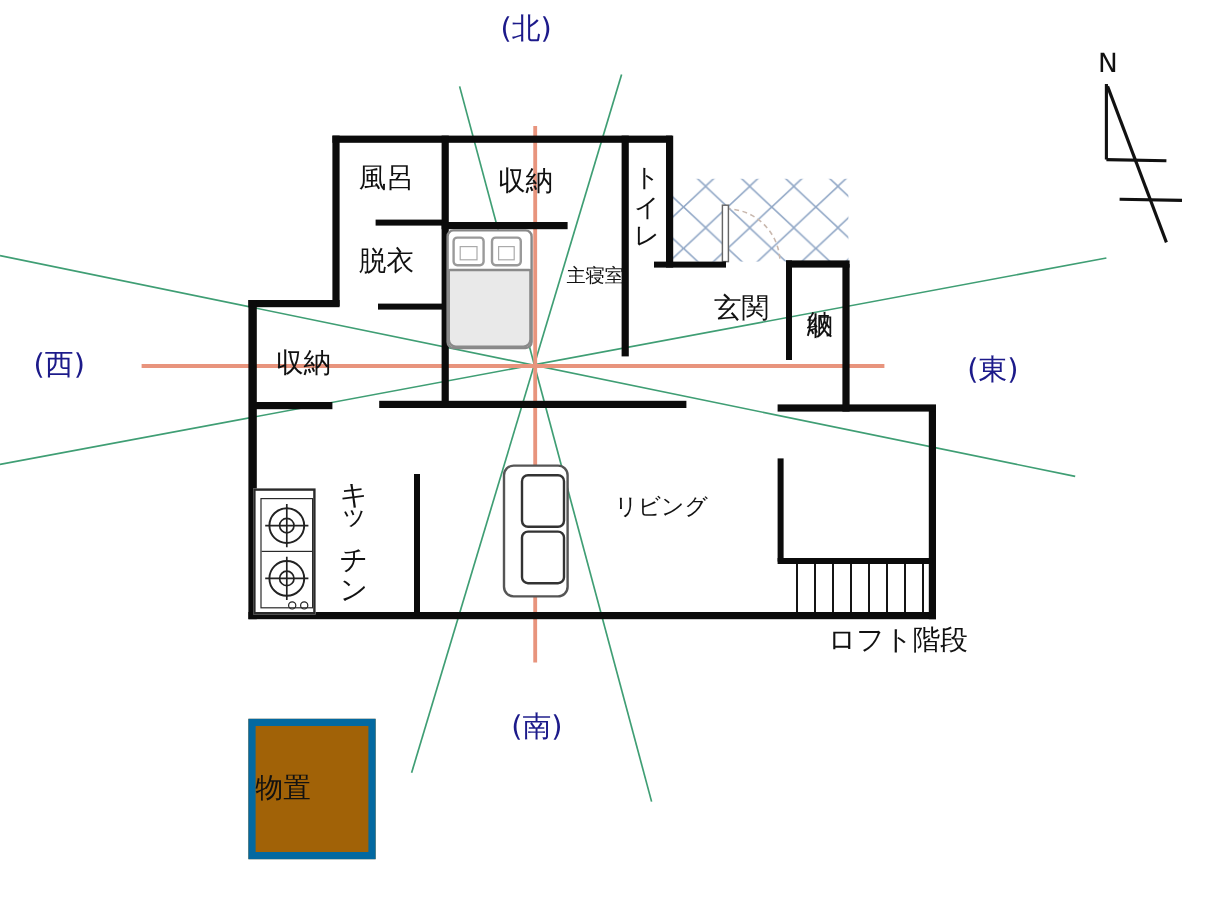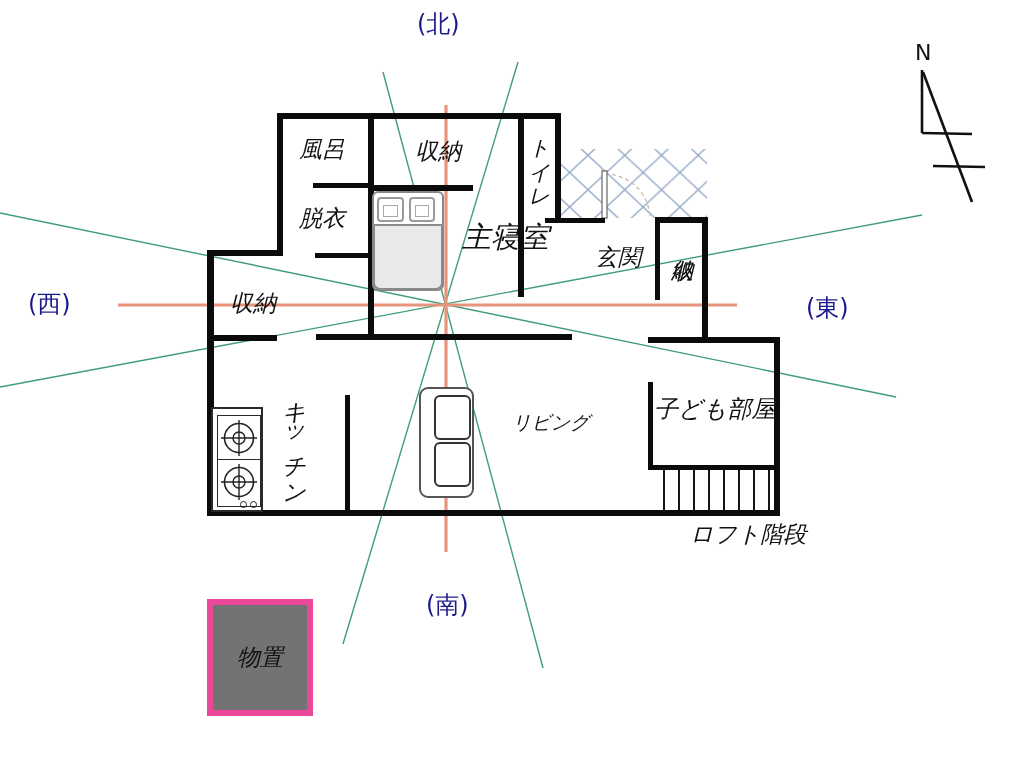--- a/index.html
+++ b/index.html
@@ -2,21 +2,21 @@
 <html><head>
 <meta charset="utf-8">
 <style>
   html,body{margin:0;padding:0;background:#fff;}
   .canvas{
     position:relative;width:1014px;height:760px;background:#ffffff;overflow:hidden;
     font-family:"DejaVu Sans","Liberation Sans",sans-serif;
   }
   .canvas svg{position:absolute;left:0;top:0;}
   .wall{position:absolute;background:#0b0b0b;}
-  .lbl{position:absolute;color:#111;font-size:23px;white-space:nowrap;line-height:1.15;font-style:italic;}
+  .lbl{position:absolute;color:#111;font-size:23px;white-space:nowrap;line-height:1.15;}
   .lbl.vert{writing-mode:vertical-rl;text-orientation:upright;letter-spacing:1px;}
   .dir{position:absolute;color:#1c1a8a;font-size:24px;white-space:nowrap;}
   
   .bed{position:absolute;left:372px;top:191px;width:72px;height:100px;
        border:2px solid #888;border-radius:6px;background:#fff;box-sizing:border-box;}
   .pillow{position:absolute;top:4px;width:27px;height:25px;border:2px solid #9a9a9a;
           border-radius:4px;background:#fff;box-sizing:border-box;}
   .pillow .inner{position:absolute;left:4px;top:6px;right:4px;bottom:3px;border:1px solid #aaa;}
   .mattress{position:absolute;left:-1px;top:31px;width:70px;height:66px;background:#e9e9e9;
             border:2px solid #8a8a8a;border-radius:2px 2px 7px 7px;box-sizing:border-box;}
@@ -24,22 +24,22 @@
         border-radius:9px;background:#fff;box-sizing:border-box;}
   .cushion{position:absolute;left:13px;width:37px;height:45px;border:2px solid #333;
            border-radius:6px;background:#fff;box-sizing:border-box;}
   .stove{position:absolute;left:211px;top:407px;width:52px;height:105px;border:2px solid #2a2a2a;
          background:#fff;box-sizing:border-box;}
   .stove .panel{position:absolute;left:4px;top:6px;width:42px;height:90px;border:1px solid #2a2a2a;}
   .stove .cell{position:absolute;left:0;width:100%;height:44px;border-bottom:1px solid #2a2a2a;box-sizing:border-box;}
   .knob{position:absolute;width:5px;height:5px;border:1px solid #222;border-radius:50%;bottom:2px;}
   .stairs{position:absolute;left:650px;top:470px;width:124px;height:40px;
           background:repeating-linear-gradient(90deg,transparent 0,transparent 13px,#151515 13px,#151515 15px);}
-  .shed{position:absolute;left:207px;top:599px;width:106px;height:117px;border:6px solid #ec4899;
-        background:#737373;box-sizing:border-box;display:flex;align-items:center;justify-content:center;}
+  .shed{position:absolute;left:207px;top:599px;width:106px;height:117px;border:6px solid #0369a1;
+        background:#a16207;box-sizing:border-box;display:flex;align-items:center;}
 </style>
 </head>
 <body>
 
 <div class="canvas">
 
   <svg width="1014" height="760" viewBox="0 0 1014 760">
     <defs>
       <pattern id="lat" width="36.75" height="34.5" patternUnits="userSpaceOnUse">
         <path d="M0,17.25 L18.37,0 L36.75,17.25 L18.37,34.5 Z" fill="none" stroke="#93a9c7" stroke-width="1.4"></path>
@@ -138,27 +138,26 @@
   </div>
 
   <div class="shed">
     <span class="lbl" style="position:static">物置</span>
   </div>
 
   <div class="lbl" style="left:299px;top:136px">風呂</div>
   <div class="lbl" style="left:415px;top:138px">収納</div>
   <div class="lbl vert" style="left:527px;top:124px;font-size:21px">トイレ</div>
   <div class="lbl" style="left:299px;top:205px">脱衣</div>
-  <div class="lbl" style="left:462px;top:221px;font-size:29px">主寝室</div>
+  <div class="lbl" style="left:472px;top:221px;font-size:16px">主寝室</div>
   <div class="lbl" style="left:595px;top:244px">玄関</div>
   <div class="lbl vert" style="left:670px;top:242px;font-size:22px;letter-spacing:0">収納</div>
   <div class="lbl" style="left:230px;top:290px">収納</div>
   <div class="lbl vert" style="left:281px;top:386px">キッチン</div>
   <div class="lbl" style="left:512px;top:412px;font-size:19px">リビング</div>
-  <div class="lbl" style="left:654px;top:396px;font-size:24px">子ども部屋</div>
   <div class="lbl" style="left:690px;top:521px">ロフト階段</div>
 
   <div class="dir" style="left:417px;top:8px">(北)</div>
   <div class="dir" style="left:28px;top:288px">(西)</div>
   <div class="dir" style="left:806px;top:292px">(東)</div>
   <div class="dir" style="left:426px;top:589px">(南)</div>
 
 </div>
 
 </body></html>

